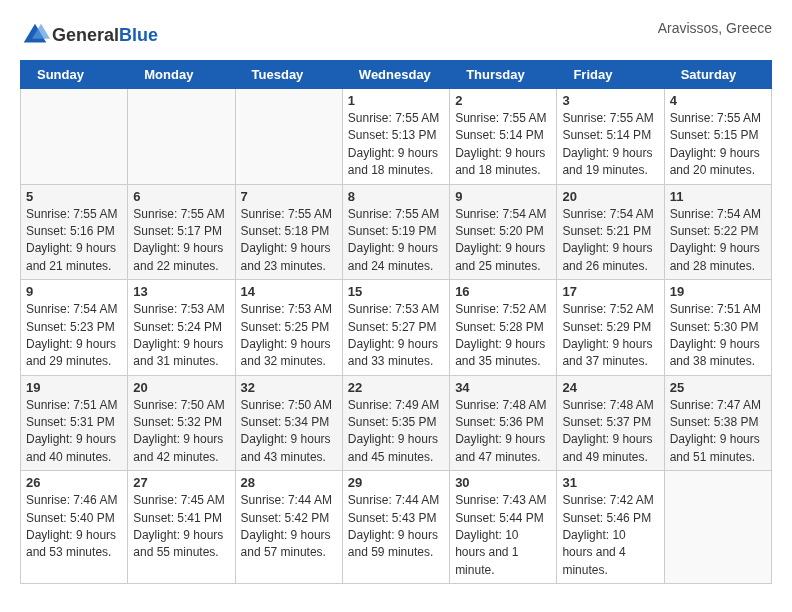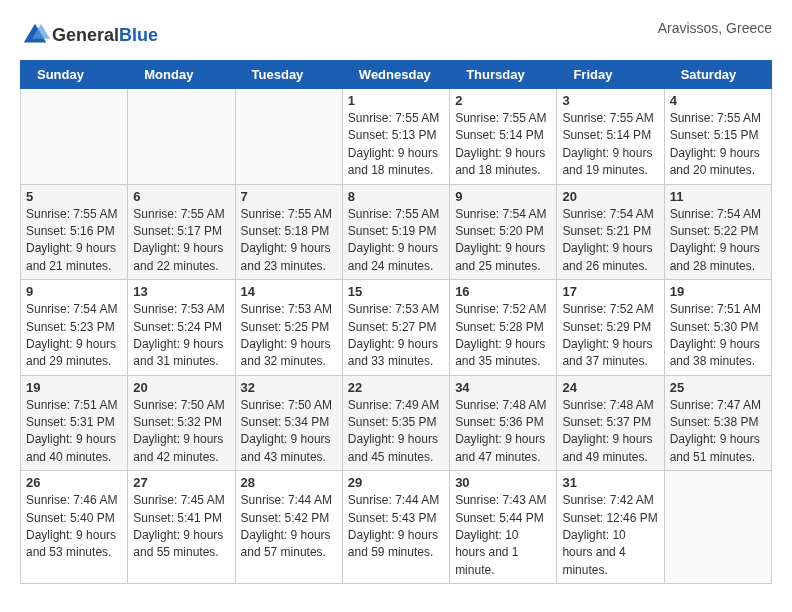--- a/index.html
+++ b/index.html
@@ -308,19 +308,19 @@
         </td>
         <td>
           <div class="day-num">30</div>
           <div class="day-info" style="white-space: pre-line;">Sunrise: 7:43 AM
 Sunset: 5:44 PM
 Daylight: 10 hours and 1 minute.</div>
         </td>
         <td>
           <div class="day-num">31</div>
           <div class="day-info" style="white-space: pre-line;">Sunrise: 7:42 AM
-Sunset: 12:46 PM
+Sunset: 5:46 PM
 Daylight: 10 hours and 4 minutes.</div>
         </td>
         <td class="empty"></td>
       </tr>
     </tbody>
 </table>
 
 </body></html>

